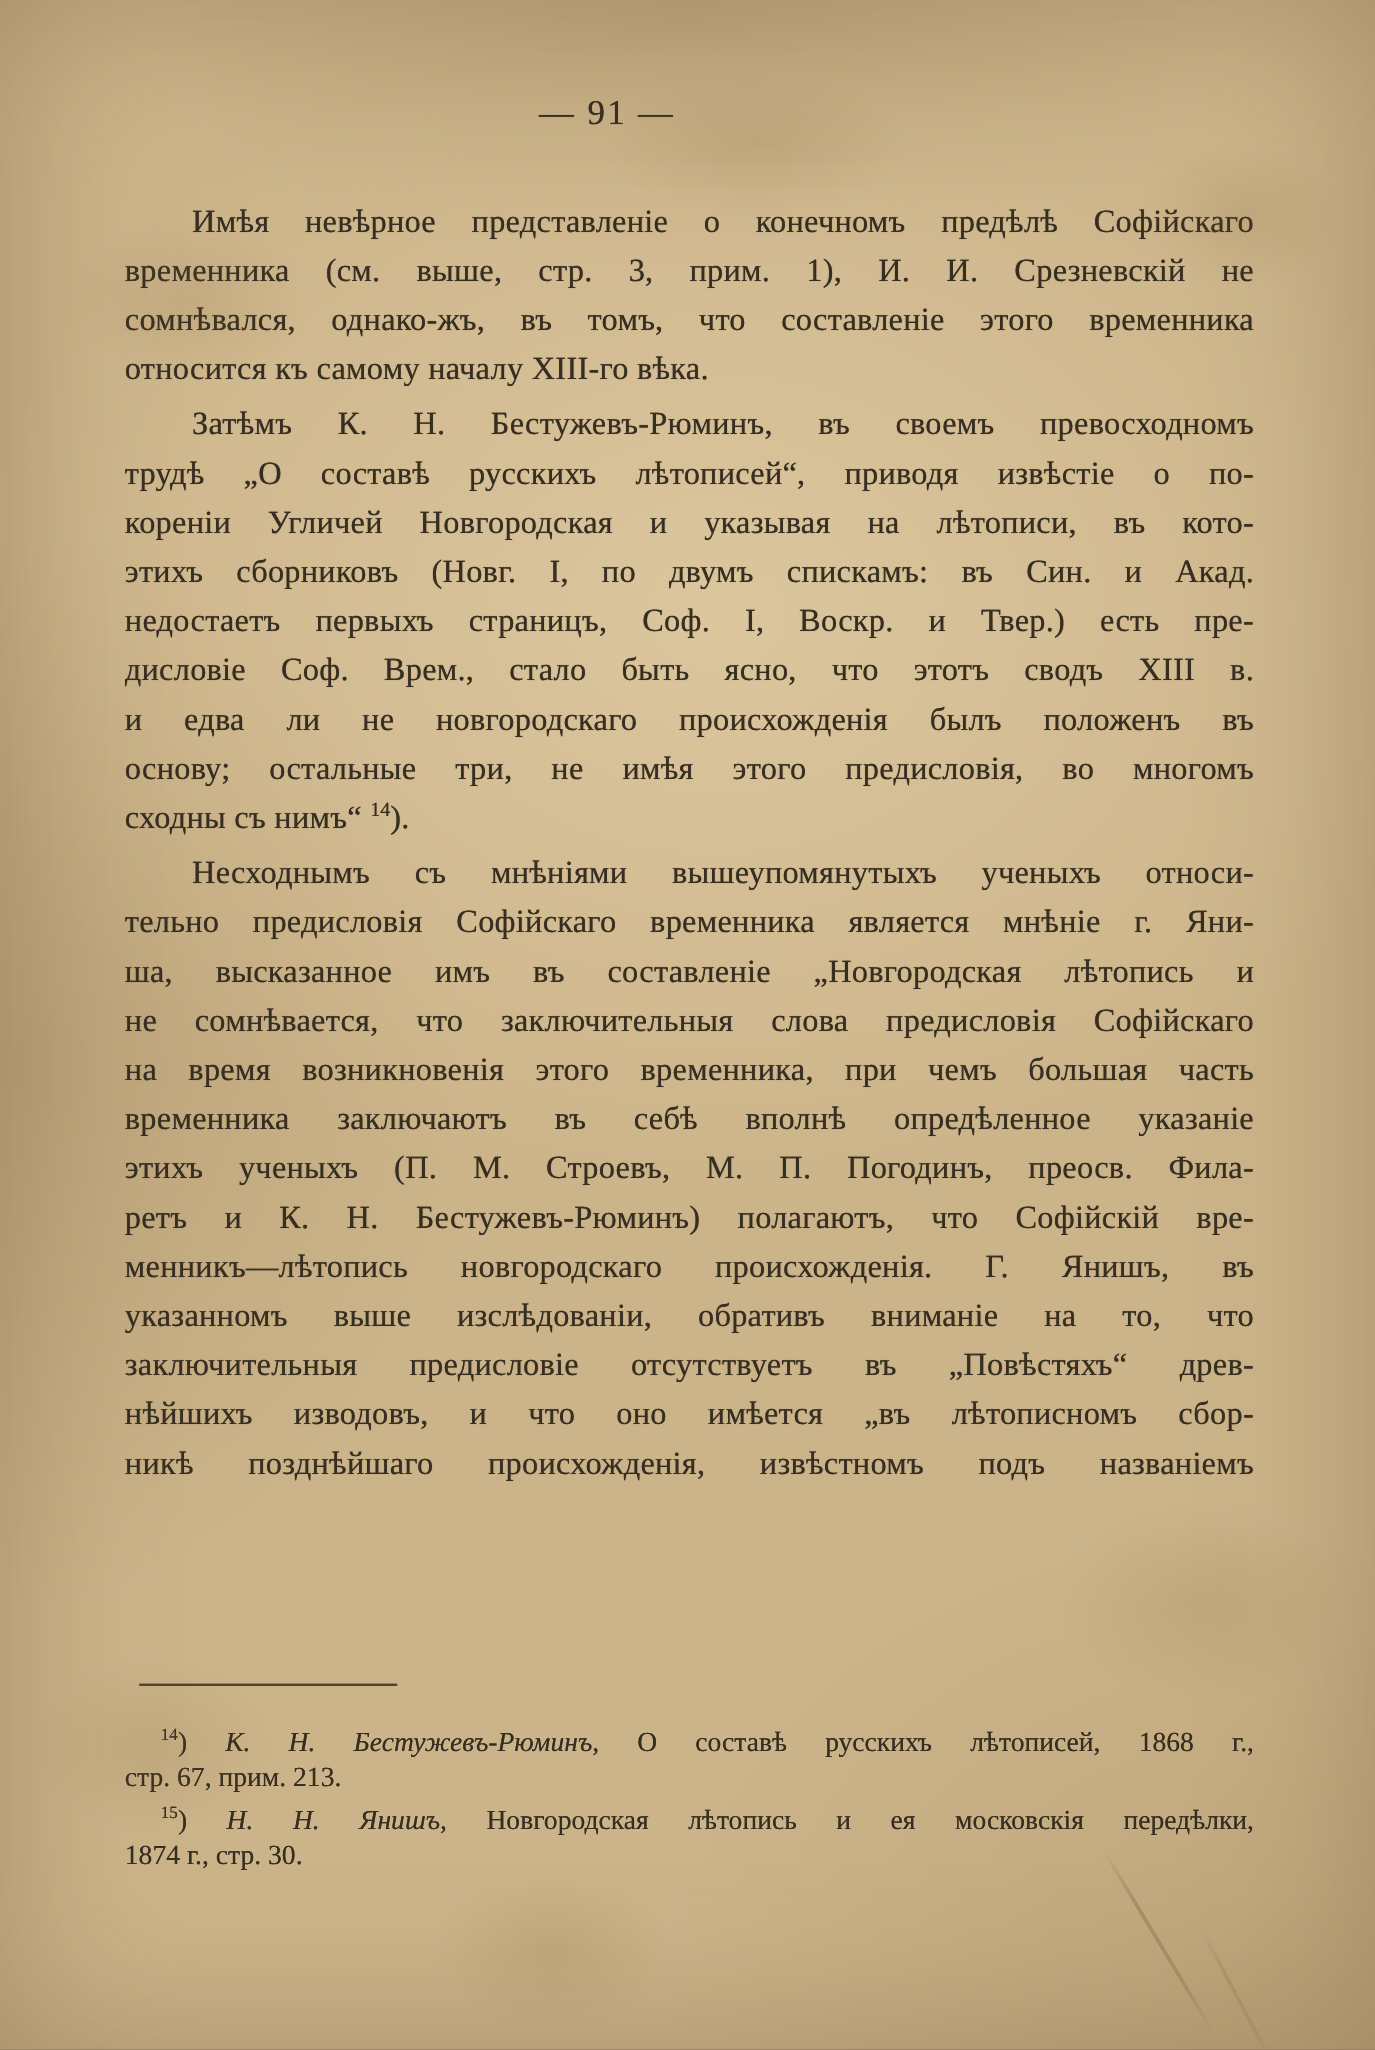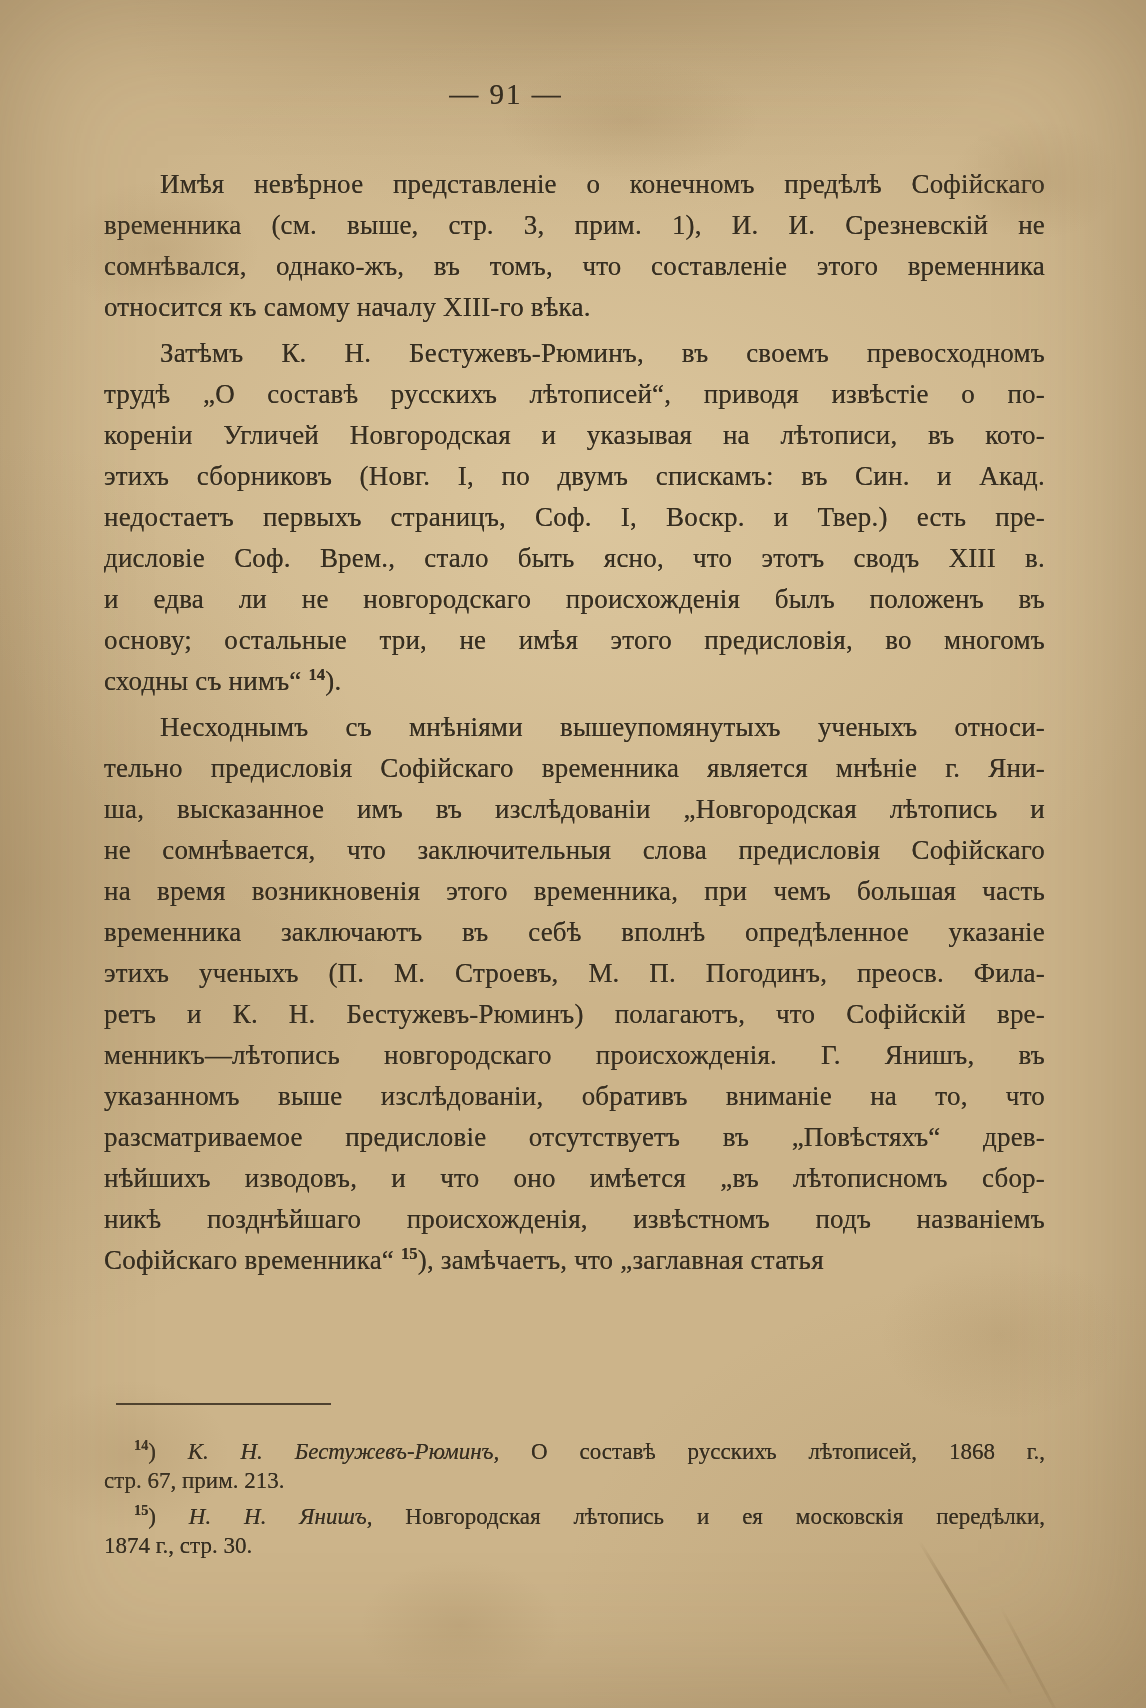--- a/index.html
+++ b/index.html
@@ -28,21 +28,21 @@
     text-shadow:0 0 0.6px rgba(54,46,33,0.8);
   }
   .para{margin:0 0 5px 0;}
   .line{
     text-align:justify;
     text-align-last:justify;
     height:41px;overflow:hidden;
   }
   .line.first{text-indent:56px;}
   .line.last{text-align-last:left;}
-  sup{font-size:0.62em;line-height:0;vertical-align:super;letter-spacing:0;font-weight:bold;}
+  sup{font-size:0.62em;line-height:0;vertical-align:super;letter-spacing:0;}
   .fn-separator{
     position:absolute;left:116px;top:1403px;width:215px;height:2px;
     background:rgba(55,45,30,0.85);
   }
   .footnotes{
     position:absolute;left:104px;top:1437px;width:941px;
     font-size:23px;line-height:29px;
     text-shadow:0 0 0.5px rgba(54,46,33,0.8);
   }
   .footnote{margin:0 0 7px 0;}
@@ -93,32 +93,31 @@
       <div class="line">недостаетъ первыхъ страницъ, Соф. I, Воскр. и Твер.) есть пре-</div>
       <div class="line">дисловіе Соф. Врем., стало быть ясно, что этотъ сводъ XIII в.</div>
       <div class="line">и едва ли не новгородскаго происхожденія былъ положенъ въ</div>
       <div class="line">основу; остальные три, не имѣя этого предисловія, во многомъ</div>
       <div class="line last"><span>сходны съ нимъ“ </span><sup>14</sup><span>).</span></div>
     </div>
 
     <div class="para">
       <div class="line first">Несходнымъ съ мнѣніями вышеупомянутыхъ ученыхъ относи-</div>
       <div class="line">тельно предисловія Софійскаго временника является мнѣніе г. Яни-</div>
-      <div class="line">ша, высказанное имъ въ изслѣдованіи „Новгородская лѣтопись и</div>
+      <div class="line">ша, высказанное имъ въ составленіе „Новгородская лѣтопись и</div>
       <div class="line">не сомнѣвается, что заключительныя слова предисловія Софійскаго</div>
       <div class="line">на время возникновенія этого временника, при чемъ большая часть</div>
       <div class="line">временника заключаютъ въ себѣ вполнѣ опредѣленное указаніе</div>
       <div class="line">этихъ ученыхъ (П. М. Строевъ, М. П. Погодинъ, преосв. Фила-</div>
       <div class="line">ретъ и К. Н. Бестужевъ-Рюминъ) полагаютъ, что Софійскій вре-</div>
       <div class="line">менникъ—лѣтопись новгородскаго происхожденія. Г. Янишъ, въ</div>
       <div class="line">указанномъ выше изслѣдованіи, обративъ вниманіе на то, что</div>
-      <div class="line">разсматриваемое предисловіе отсутствуетъ въ „Повѣстяхъ“ древ-</div>
+      <div class="line">заключительныя предисловіе отсутствуетъ въ „Повѣстяхъ“ древ-</div>
       <div class="line">нѣйшихъ изводовъ, и что оно имѣется „въ лѣтописномъ сбор-</div>
       <div class="line">никѣ позднѣйшаго происхожденія, извѣстномъ подъ названіемъ</div>
-      <div class="line last"><span>Софійскаго временника“ </span><sup>15</sup><span>), замѣчаетъ, что „заглавная статья</span></div>
     </div>
 
   </div>
 
   <div class="fn-separator"></div>
 
   <div class="footnotes">
 
     <div class="footnote">
       <div class="fn-first"><sup>14</sup><span>) </span><i>К. Н. Бестужевъ-Рюминъ,</i><span> О составѣ русскихъ лѣтописей, 1868 г.,</span></div>

